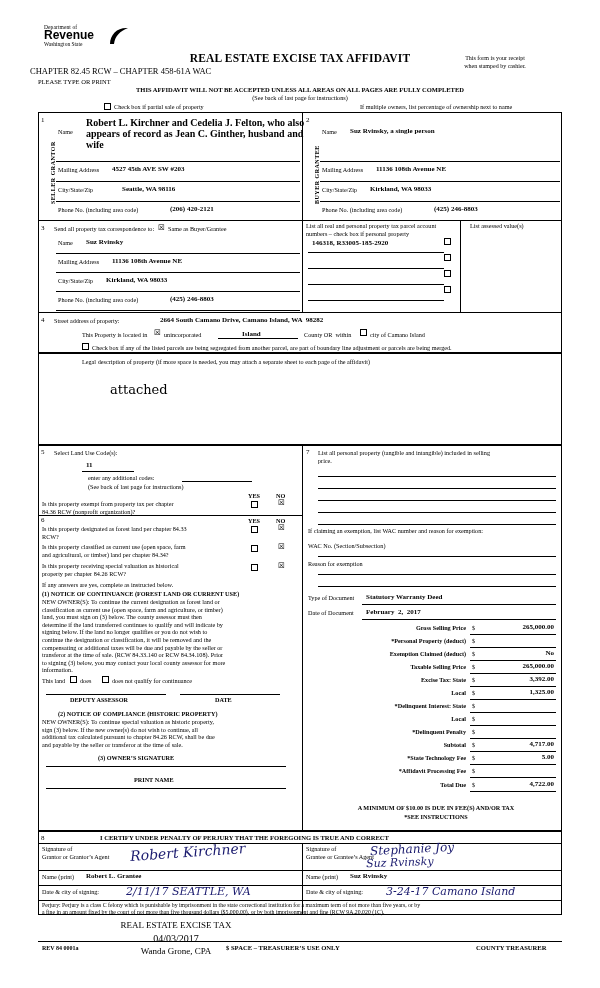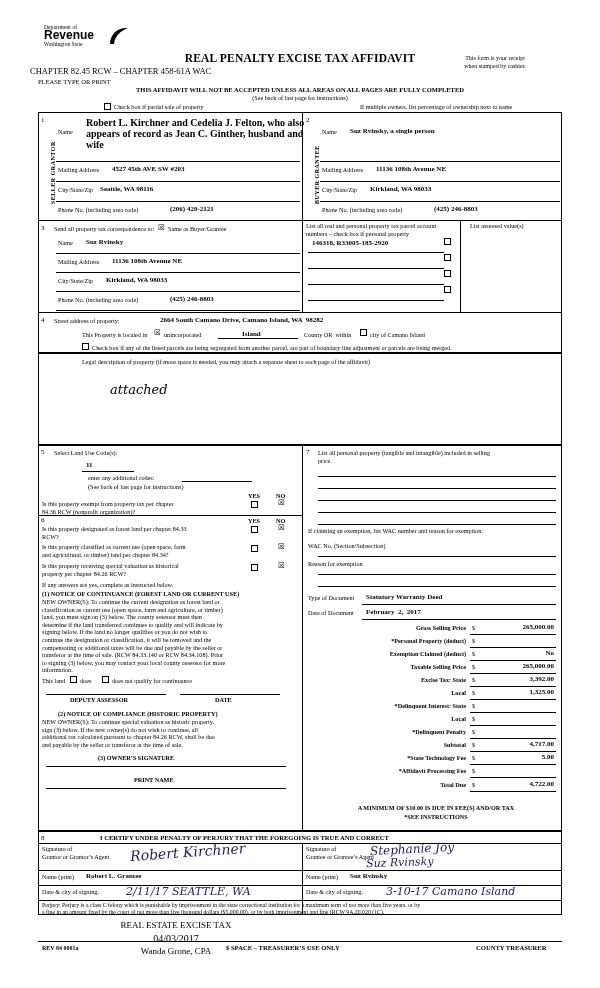--- a/index.html
+++ b/index.html
@@ -28,40 +28,40 @@
   .vl{width:1px;}
   .t{position:absolute;font-size:6.2px;line-height:8px;white-space:pre;}
   .tb{font-weight:bold;}
   .num{position:absolute;font-size:7px;font-weight:normal;}
   .side{position:absolute;font-size:6px;font-weight:bold;letter-spacing:.5px;transform:rotate(-90deg);transform-origin:left top;white-space:nowrap;}
   .val{position:absolute;font-size:7px;font-weight:bold;white-space:pre;}
   .valr{position:absolute;font-size:7px;font-weight:bold;text-align:right;white-space:pre;}
   .cb{position:absolute;box-sizing:border-box;width:7px;height:7px;border:1px solid #000;}
   .cbx{position:absolute;font-size:7.5px;line-height:7px;}
 
-  .hand{font-family:"DejaVu Serif",serif;font-style:italic;}
+  .hand{font-family:"DejaVu Serif",serif;}
   .sig{font-family:"DejaVu Serif",serif;font-style:italic;color:#1a1a6e;}
   .stamp{position:absolute;text-align:center;font-family:"Liberation Serif",serif;}
 </style>
 </head>
 <body>
 
 <div class="page">
 <div class="sheet">
 
   <div class="dept">
     <div class="d1">Department of</div>
     <div class="d2">Revenue</div>
     <div class="d3">Washington State</div>
   </div>
   <svg class="logo" viewBox="0 0 22 20">
     <path d="M2 18 C2 8, 10 1, 20 2 C12 5, 7 10, 6 18 Z" fill="#000"></path>
   </svg>
 
-  <div class="title">REAL PENALTY EXCISE TAX AFFIDAVIT</div>
+  <div class="title">REAL ESTATE EXCISE TAX AFFIDAVIT</div>
   <div class="subtitle">CHAPTER 82.45 RCW – CHAPTER 458-61A WAC</div>
   <div class="receipt" style="white-space:pre-line;">This form is your receipt
 when stamped by cashier.</div>
   <div class="typeprint">PLEASE TYPE OR PRINT</div>
   <div class="warnline" style="top:62px">THIS AFFIDAVIT WILL NOT BE ACCEPTED UNLESS ALL AREAS ON ALL PAGES ARE FULLY COMPLETED</div>
   <div class="seeback" style="top:70px">(See back of last page for instructions)</div>
 
   <span class="cb" style="left:74px;top:79px"></span>
   <div class="t" style="left:84px;top:79px">Check box if partial sale of property</div>
   <div class="t" style="left:330px;top:79px">If multiple owners, list percentage of ownership next to name</div>
@@ -81,21 +81,21 @@
   <div class="ln hl" style="left:26px;top:177px;width:244px"></div>
   <div class="ln hl" style="left:9px;top:196px;width:523px"></div>
 
   <div class="t" style="left:28px;top:104px">Name</div>
   <div class="val" style="left:56px;top:93px;line-height:11px;white-space:pre-line;font-size:10px">Robert L. Kirchner and Cedelia J. Felton, who also
 appears of record as Jean C. Ginther, husband and
 wife</div>
   <div class="t" style="left:28px;top:142px">Mailing Address</div>
   <div class="val" style="left:82px;top:141px">4527 45th AVE SW #203</div>
   <div class="t" style="left:28px;top:162px">City/State/Zip</div>
-  <div class="val" style="left:70px;top:161px">Seattle, WA 98116</div>
+  <div class="val" style="left:92px;top:161px">Seattle, WA 98116</div>
   <div class="t" style="left:28px;top:182px">Phone No. (including area code)</div>
   <div class="val" style="left:140px;top:181px">(206) 420-2121</div>
 
   <div class="ln hl" style="left:290px;top:137px;width:240px"></div>
   <div class="ln hl" style="left:290px;top:157px;width:240px"></div>
   <div class="ln hl" style="left:290px;top:177px;width:240px"></div>
 
   <div class="t" style="left:292px;top:104px">Name</div>
   <div class="val" style="left:320px;top:103px">Suz Rvinsky, a single person</div>
   <div class="t" style="left:292px;top:142px">Mailing Address</div>
@@ -347,21 +347,21 @@
   <div class="val" style="left:56px;top:848px">Robert L. Grantee</div>
   <div class="t" style="left:276px;top:849px">Name (print)</div>
   <div class="val" style="left:320px;top:848px">Suz Rvinsky</div>
 
   <div class="ln hl" style="left:9px;top:861px;width:263px"></div>
   <div class="ln hl" style="left:273px;top:861px;width:259px"></div>
 
   <div class="t" style="left:12px;top:864px">Date &amp; city of signing:</div>
   <div class="sig" style="position:absolute;left:96px;top:861px;font-size:11px">2/11/17  SEATTLE, WA</div>
   <div class="t" style="left:276px;top:864px">Date &amp; city of signing:</div>
-  <div class="sig" style="position:absolute;left:356px;top:861px;font-size:11px">3-10-17   Camano Island</div>
+  <div class="sig" style="position:absolute;left:356px;top:861px;font-size:11px">3-24-17   Camano Island</div>
 
   <div class="ln hl" style="left:9px;top:876px;width:523px"></div>
   <div class="t" style="left:12px;top:878px;white-space:pre-line;width:516px;font-size:5.8px;line-height:7px">Perjury:  Perjury is a class C felony which is punishable by imprisonment in the state correctional institution for a maximum term of not more than five years, or by
 a fine in an amount fixed by the court of not more than five thousand dollars ($5,000.00), or by both imprisonment and fine (RCW 9A.20.020 (1C).</div>
 
   <div class="stamp" style="left:36px;top:896px;width:220px;font-size:9px;line-height:11px;">
     <div>REAL ESTATE EXCISE TAX</div>
     <div style="font-size:10px;line-height:15px">04/03/2017</div>
     <div>Wanda Grone, CPA</div>
   </div>

